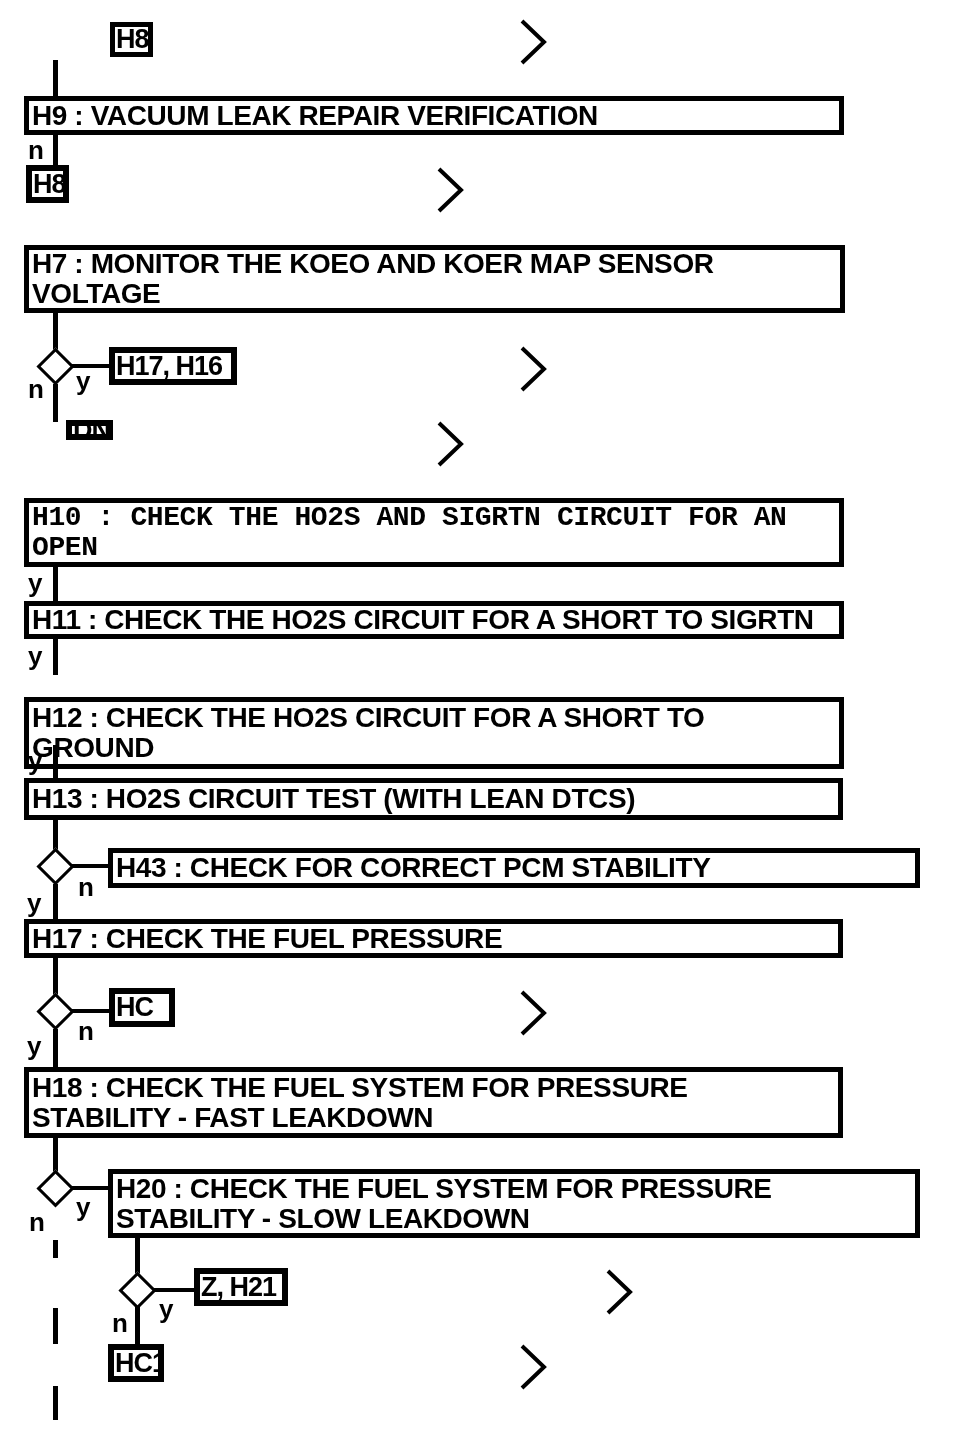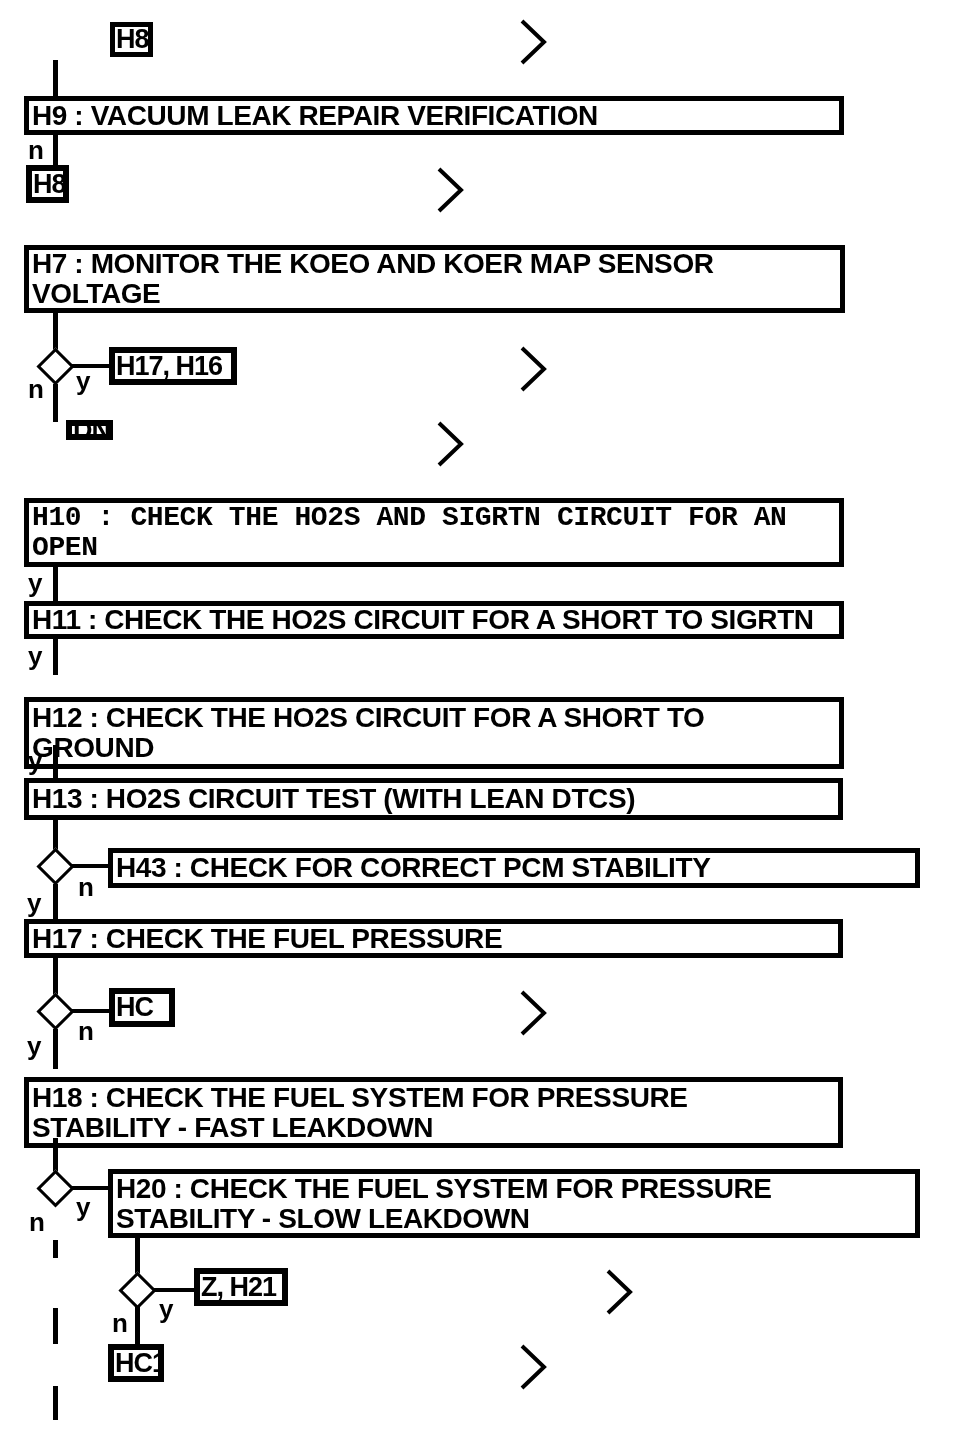--- a/index.html
+++ b/index.html
@@ -133,21 +133,21 @@
 
   <div class="sbox" style="left:109px;top:988px;width:66px;height:39px;">
     <span>HC</span>
   </div>
   <svg class="chev" style="left:519px;top:990px;" width="28" height="46" viewBox="0 0 28 46">
     <polyline points="3,2 25,23 3,44" fill="none" stroke="#000" stroke-width="4"></polyline>
   </svg>
 
   <div class="vline" style="left:53px;top:1029px;height:40px;"></div>
 
-  <div class="pbox" style="left:24px;top:1067px;width:819px;height:71px;margin-top:10px;">
+  <div class="pbox" style="left:24px;top:1067px;width:819px;height:71px;">
     <div class="ln">H18 : CHECK THE FUEL SYSTEM FOR PRESSURE</div>
     <div class="ln">STABILITY - FAST LEAKDOWN</div>
   </div>
 
   <div class="vline" style="left:53px;top:1138px;height:36px;"></div>
   <div class="diamond" style="left:42px;top:1175px;"></div>
   <div class="hline" style="left:72px;top:1186px;width:40px;"></div>
   <div class="yn" style="left:76px;top:1194px;">y</div>
   <div class="yn" style="left:29px;top:1209px;">n</div>
 

